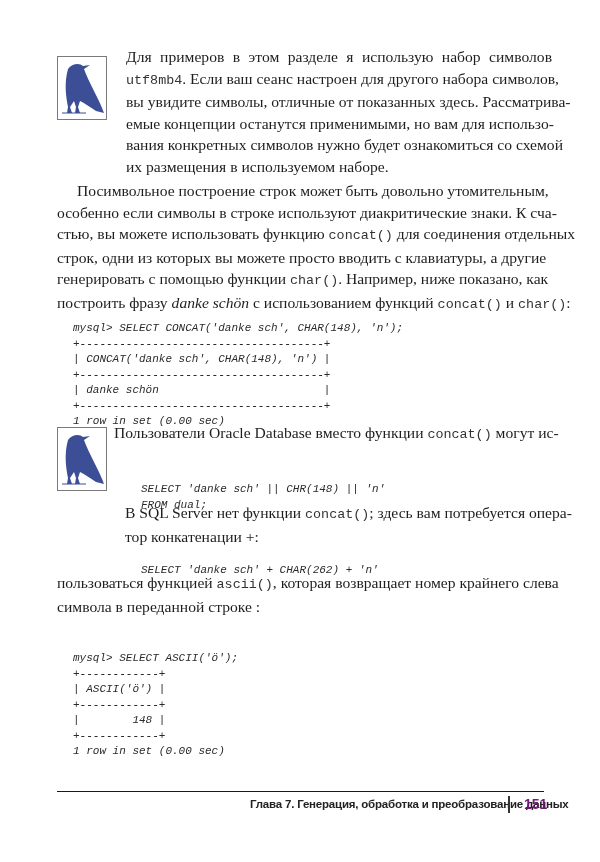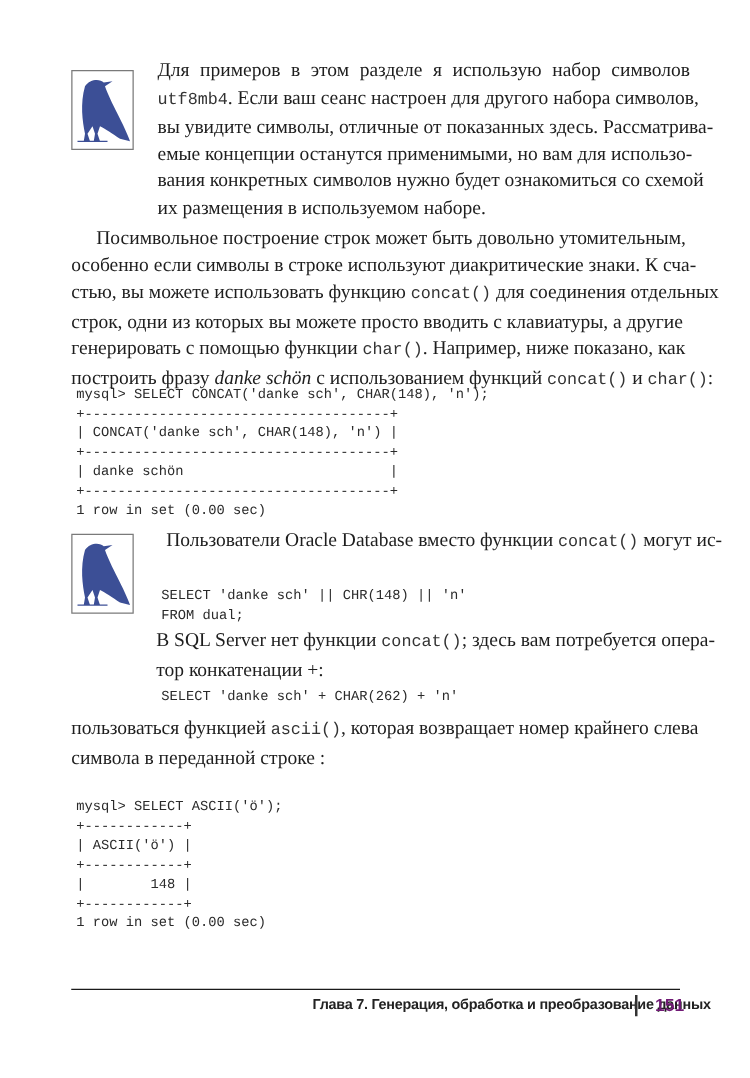--- a/index.html
+++ b/index.html
@@ -12,22 +12,22 @@
     }
     .bird-box svg { position: absolute; left: 0; top: 0; }
 
     .text-block { position: absolute; font-size: 15.6px; line-height: 21.5px; text-align: justify; }
     .text-block .line { display: block; white-space: nowrap; text-align: justify; text-align-last: justify; }
     .text-block .line.last { text-align-last: left; }
     code.inl { font-family: "Liberation Mono", "DejaVu Sans Mono", monospace; font-size: 13.4px; color: #333; }
     .it { font-style: italic; }
 
     pre.code {
-      position: absolute; margin: 4px; font-family: "Liberation Mono", "DejaVu Sans Mono", monospace;
-      font-size: 11px; line-height: 15.5px; color: #2a2a2a; white-space: pre;
+      position: absolute; margin: 16px; font-family: "Liberation Mono", "DejaVu Sans Mono", monospace;
+      font-size: 11px; line-height: 15.5px; color: #2a2a2a; white-space: pre; font-style: italic;
     }
 
     .footer-rule { position: absolute; left: 57px; top: 791px; width: 487px; height: 1px; background: #1a1a1a; }
     .footer-text {
       position: absolute; left: 250px; top: 798px; font-size: 11.5px; font-weight: bold; color: #222;
       letter-spacing: -0.2px; white-space: nowrap;
     }
     .footer-sep { position: absolute; left: 508px; top: 796px; width: 2px; height: 17px; background: #333; }
     .page-num { position: absolute; left: 524px; top: 796px; font-size: 14px; font-weight: bold; color: #701a75; }
   </style>
@@ -65,21 +65,21 @@
 | danke schön                         |
 +-------------------------------------+
 1 row in set (0.00 sec)</pre>
 
 <div class="bird-box" style="left:57px; top:427px;">
   <svg width="48" height="62" viewBox="0 0 48 62">
     <path fill="#3c4f96" d="M10 12 C14 6 22 6 25 9 L32 8 L26 12 C28 18 32 26 36 34 C40 42 44 50 46 56 L38 54 C32 50 26 46 22 44 L20 50 L22 56 L17 56 L18 50 L16 44 L12 50 L14 56 L9 56 L10 50 C8 40 6 26 10 12 Z"></path>
     <path stroke="#3c4f96" stroke-width="1" d="M4 56 L28 56"></path>
   </svg>
 </div>
-<div class="text-block serif" style="left:133px; top:422px; width:419px;">
+<div class="text-block serif" style="left:114px; top:422px; width:419px;">
   <span class="line"><span>Пользователи Oracle Database вместо функции </span><code class="inl">concat()</code><span> могут ис-</span></span>
 </div>
 <pre class="code" style="left:125px; top:466px;">SELECT 'danke sch' || CHR(148) || 'n'
 FROM dual;</pre>
 <div class="text-block serif" style="left:125px; top:502px; width:419px;">
   <span class="line"><span>В SQL Server нет функции </span><code class="inl">concat()</code><span>; здесь вам потребуется опера-</span></span>
   <span class="line last" style="text-align:left;">тор конкатенации +:</span>
 </div>
 <pre class="code" style="left:125px; top:547px;">SELECT 'danke sch' + CHAR(262) + 'n'</pre>
 

